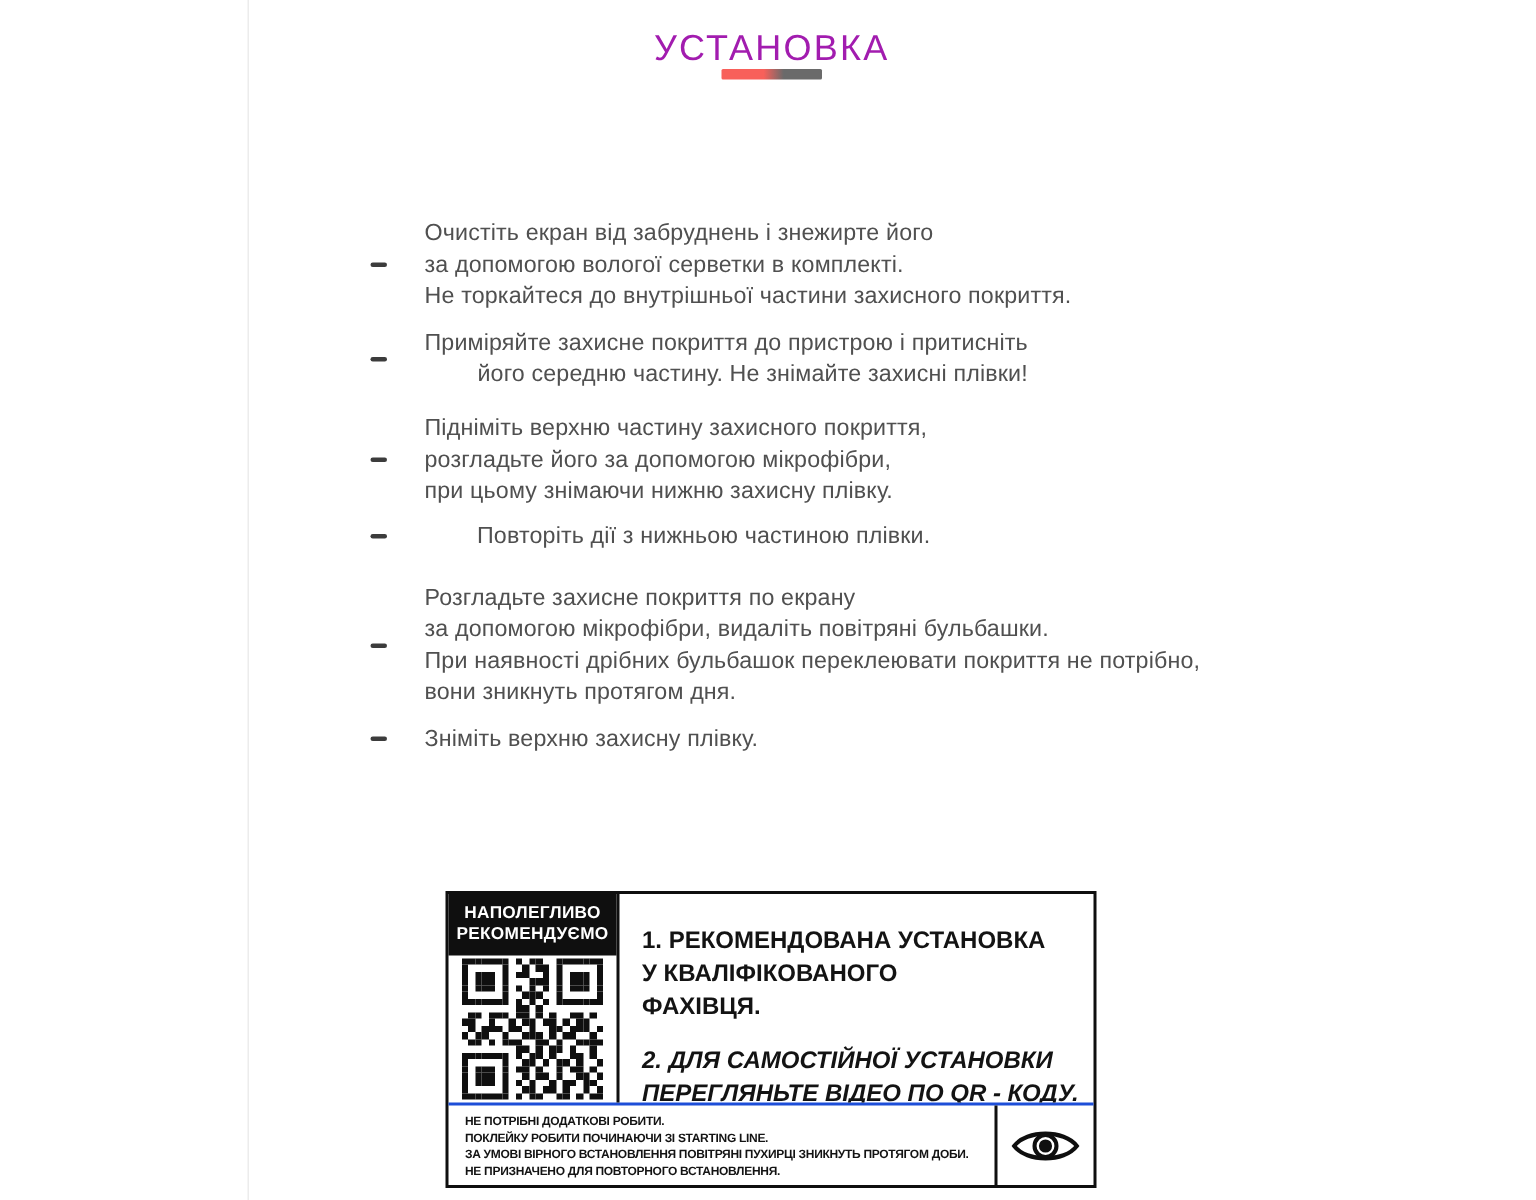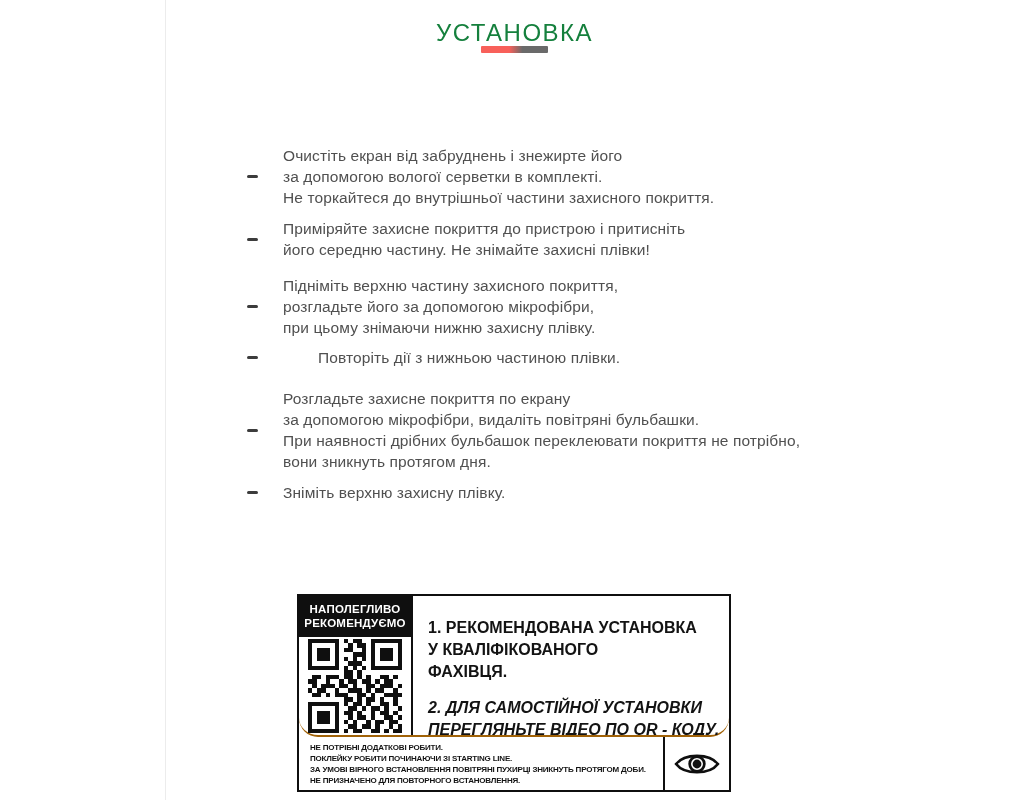--- a/index.html
+++ b/index.html
@@ -18,39 +18,39 @@
     width: 1px; height: 800px;
     background: #ececec;
   }
 
   
   .title {
     position: absolute; top: 2px; left: 165px; width: 699px;
     text-align: center;
     font-size: 24px; line-height: 30px;
     letter-spacing: 1.5px;
-    color: #15803d;
+    color: #a21caf;
     font-weight: 400;
   }
 
   
   .accent-bar {
     position: absolute; top: 46px; left: 481px;
     width: 67px; height: 7px;
     background: linear-gradient(90deg, #f8605a 0%, #f8605a 42%, #6a6a6a 62%, #6a6a6a 100%);
     border-radius: 1px;
   }
 
   
   .instructions {
     position: absolute; left: 247px; top: 145px; width: 690px;
   }
   .item { display: flex; align-items: center; }
   .item:nth-of-type(1) { margin-bottom: 10px; }
-  .item:nth-of-type(2) { margin-bottom: 15px; }
+  .item:nth-of-type(2) { margin-bottom: 15px; text-align: right; }
   .item:nth-of-type(3) { margin-bottom: 9px; }
   .item:nth-of-type(4) { margin-bottom: 20px; gap: 35px; }
   .item:nth-of-type(5) { margin-bottom: 10px; }
   .dash {
     flex: 0 0 11px; height: 3px;
     background: #3c3c3c; border-radius: 1.5px;
     margin-right: 25px;
   }
   .item-text {
     font-size: 15.5px; line-height: 21px;
@@ -59,21 +59,21 @@
 
   
   .rec-box {
     position: absolute; left: 297px; top: 594px;
     width: 434px; height: 198px;
     border: 2px solid #0f0f0f;
     box-sizing: border-box;
     background: #fff;
     display: flex; flex-direction: column;
   }
-  .rec-top { flex: 1; min-height: 0; display: flex; border-bottom: 2px solid #a16207; border-radius: 19px; }
+  .rec-top { flex: 1; min-height: 0; display: flex; border-bottom: 2px solid #1d4ed8; }
   .rec-left { width: 112px; flex: 0 0 112px; border-right: 2px solid #0f0f0f; display: flex; flex-direction: column; }
   .badge {
     background: #0f0f0f; color: #ffffff;
     text-align: center; font-weight: 700;
     font-size: 11.5px; line-height: 14px;
     padding: 6px 0 7px; letter-spacing: 0.2px;
   }
   .qr-wrap { flex: 1; display: flex; align-items: center; justify-content: center; }
   .qr {
     width: 94px; height: 94px;

